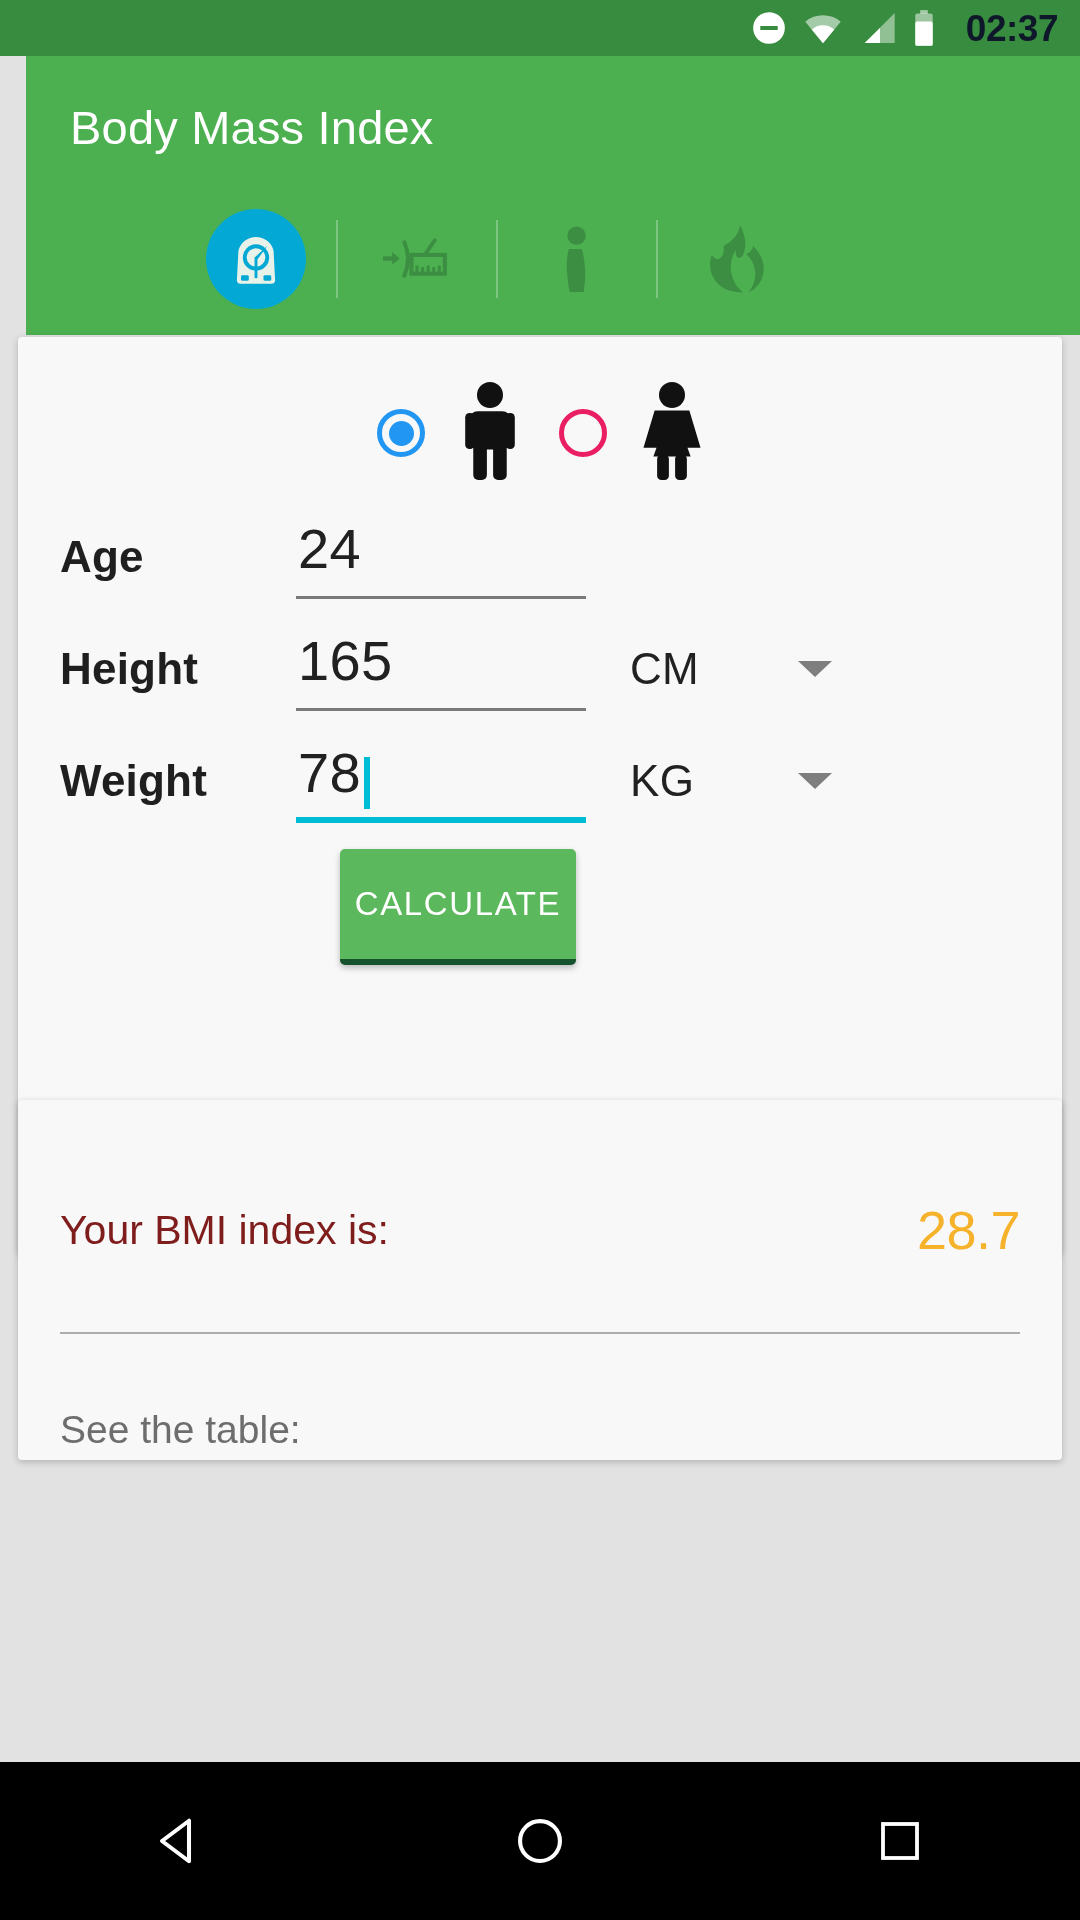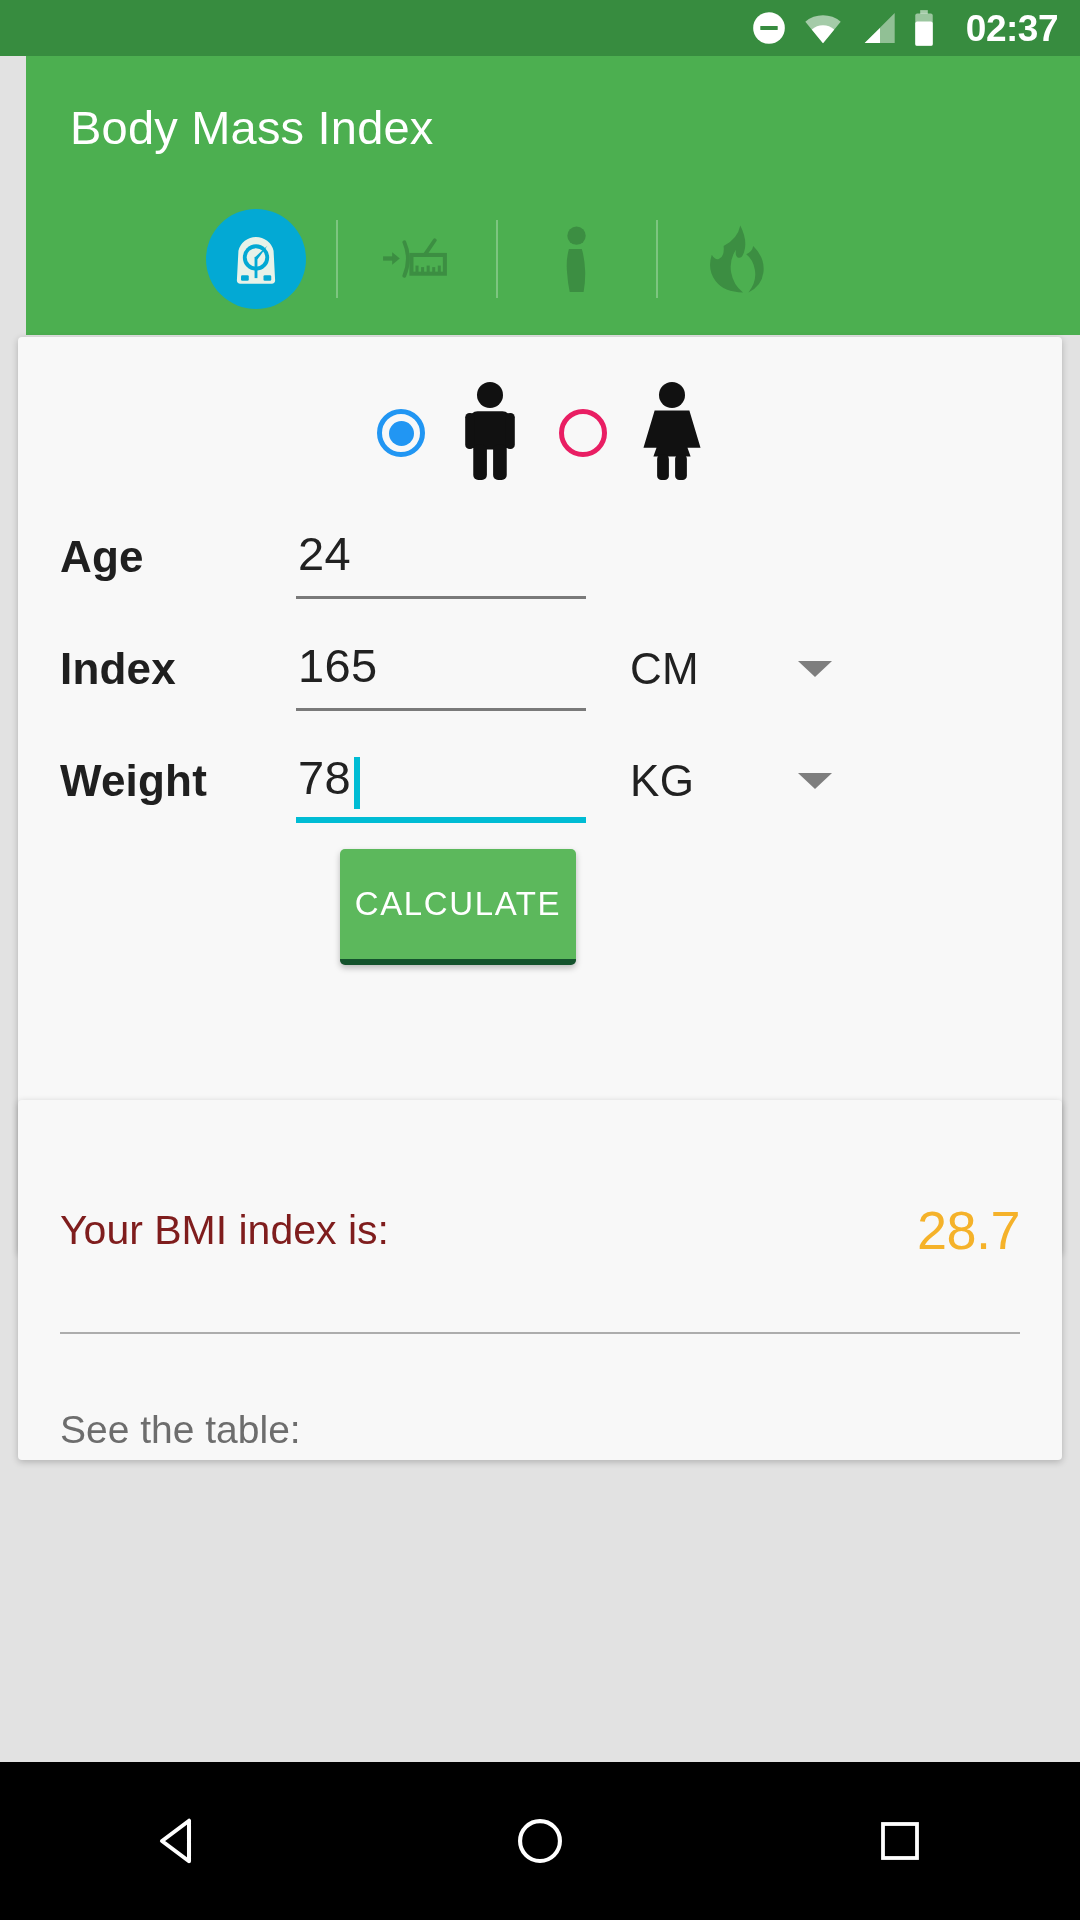--- a/index.html
+++ b/index.html
@@ -12,21 +12,21 @@
   }
 
   
   .status-bar{
     position:absolute; left:0; top:0; width:1080px; height:56px;
     background:#378C3F; display:flex; align-items:center;
     justify-content:flex-end; padding-right:22px; gap:14px;
   }
   .sb-icon{ display:flex; align-items:center; justify-content:center; }
   .status-time{
-    color:#ffffff; font-size:37px; font-weight:700; letter-spacing:-0.5px;
+    color:#0f172a; font-size:37px; font-weight:700; letter-spacing:-0.5px;
     margin-left:16px; line-height:1;
   }
 
   
   .app-bar{
     position:absolute; left:0; top:56px; width:1080px; height:279px;
     background:#4CAF50;
     margin-left:26px;
   }
   .app-title{
@@ -88,21 +88,21 @@
   .field-label{
     position:absolute; left:42px; top:50%; transform:translateY(-50%);
     font-size:44px; font-weight:700; color:#1f1f1f; letter-spacing:0.2px;
   }
   .field-input-wrap{
     position:absolute; left:278px; top:50%; transform:translateY(-50%);
     width:290px; height:84px;
   }
   .field-value{
     position:absolute; left:2px; bottom:18px;
-    font-size:47px; color:#212121; letter-spacing:0.3px;
+    font-size:56px; color:#212121; letter-spacing:0.3px;
     display:flex; align-items:flex-end;
   }
   .caret{
     display:inline-block; width:6px; height:52px; background:#00BCD4;
     margin-left:3px; margin-bottom:-4px;
   }
   .underline{
     position:absolute; left:0; bottom:0; width:290px; height:3px;
     background:#7a7a7a;
   }
@@ -283,21 +283,21 @@
 
   <div class="field-row" id="row-age">
     <span class="field-label">Age</span>
     <span class="field-input-wrap">
       <span class="field-value">24</span>
       <span class="underline"></span>
     </span>
   </div>
 
   <div class="field-row" id="row-height">
-    <span class="field-label">Index</span>
+    <span class="field-label">Height</span>
     <span class="field-input-wrap">
       <span class="field-value">165</span>
       <span class="underline"></span>
     </span>
     <span class="unit-label">CM</span>
     <span class="unit-caret"></span>
   </div>
 
   <div class="field-row" id="row-weight">
     <span class="field-label">Weight</span>

